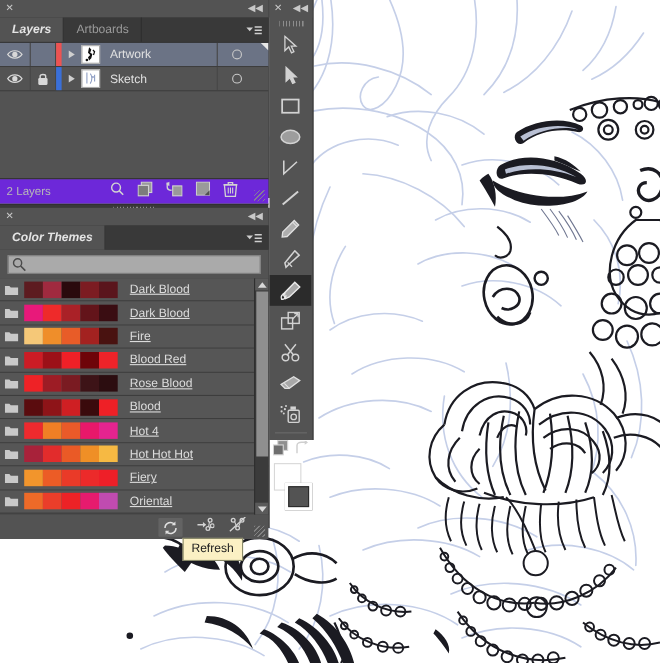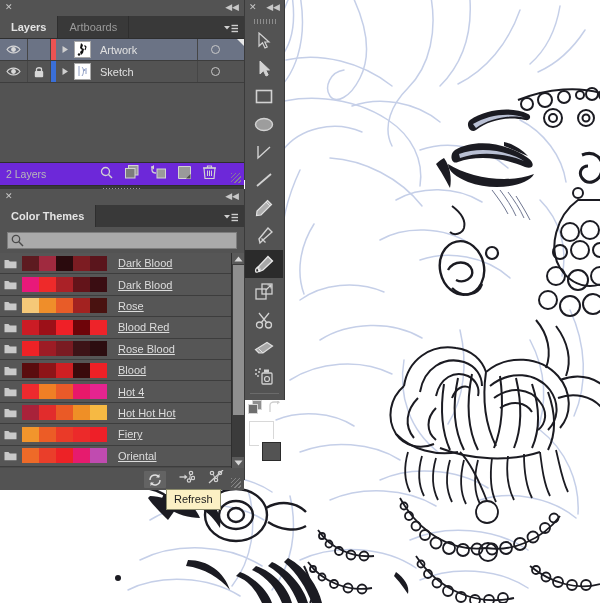--- a/index.html
+++ b/index.html
@@ -33,21 +33,21 @@
   .strokesw i{position:absolute;left:0;top:0;right:0;bottom:0;border:1px solid #2b2b2b;}
 
   
   .panel{position:absolute;left:0;background:#535353;box-sizing:border-box;}
   .pnl-bar{height:16px;position:relative;background:#535353;}
   .pnl-bar .x{position:absolute;left:5px;top:3px;color:#c8c8c8;font-size:9px;line-height:9px;}
   .pnl-bar .cc{position:absolute;right:5px;top:3px;color:#c8c8c8;font-size:9px;line-height:9px;}
   .tabrow{height:22px;background:#393939;display:flex;align-items:stretch;position:relative;}
   .tab{display:flex;align-items:center;padding:0 11px;font-size:11px;color:#9a9a9a;
        background:#393939;border-right:1px solid #2e2e2e;box-sizing:border-box;}
-  .tab.active{background:#535353;color:#e4e4e4;font-weight:bold;}
+  .tab.active{background:#535353;color:#e4e4e4;font-weight:bold;font-style:italic;}
   .tabfill{flex:1;background:#393939;}
   .pmenu{position:absolute;right:5px;top:5px;width:16px;height:12px;}
 
   
   #layers{top:0;width:245px;height:180px;border-right:1px solid #3a3a3a;}
   #layers-body{background:#535353;height:123px;border-top:1px solid #2e2e2e;
                border-bottom:1px solid #2e2e2e;}
   .lrow{height:22px;display:flex;align-items:center;position:relative;
         border-bottom:1px solid #3d3d3d;box-sizing:border-box;background:#535353;}
   .lrow.sel{background:#6b7385;}
@@ -679,21 +679,21 @@
             <path d="M0.5 2 L4.5 2 L5.8 3.4 L12.5 3.4 L12.5 10.2 L0.5 10.2 Z" fill="#c9c9c9"></path>
           </svg>
         </div>
         <div class="swatches">
           <div class="sw" style="background: rgb(245, 200, 120);"></div>
           <div class="sw" style="background: rgb(239, 142, 42);"></div>
           <div class="sw" style="background: rgb(232, 92, 40);"></div>
           <div class="sw" style="background: rgb(163, 34, 32);"></div>
           <div class="sw" style="background: rgb(73, 18, 16);"></div>
         </div>
-        <div class="tname">Rose</div>
+        <div class="tname">Fire</div>
       </div>
       <div class="trow">
         <div class="tfolder">
           <svg width="13" height="11" viewBox="0 0 13 11">
             <path d="M0.5 2 L4.5 2 L5.8 3.4 L12.5 3.4 L12.5 10.2 L0.5 10.2 Z" fill="#c9c9c9"></path>
           </svg>
         </div>
         <div class="swatches">
           <div class="sw" style="background: rgb(203, 28, 37);"></div>
           <div class="sw" style="background: rgb(156, 16, 24);"></div>

